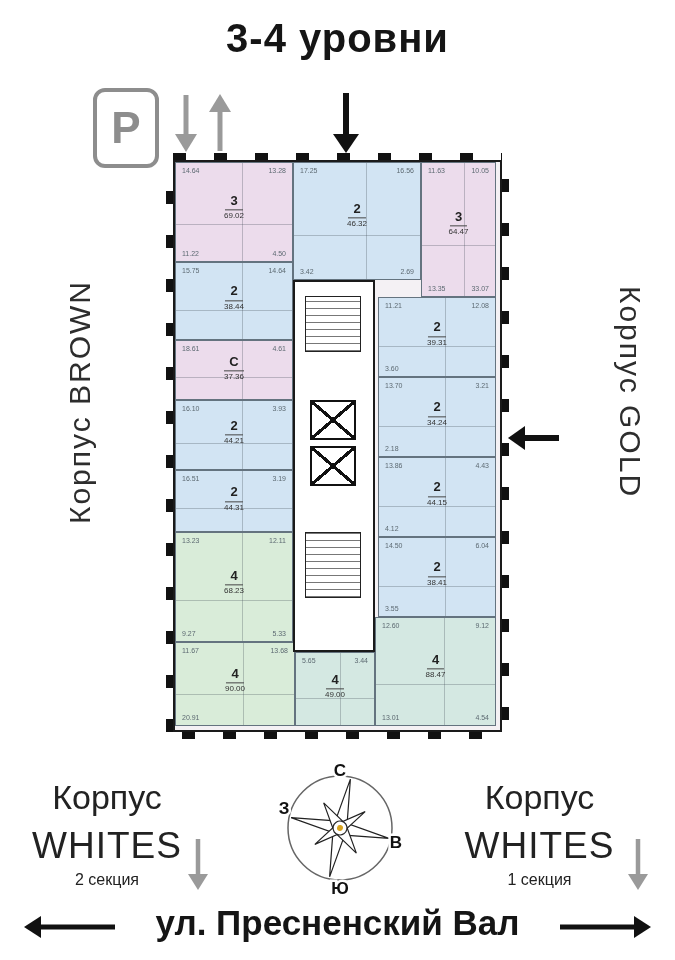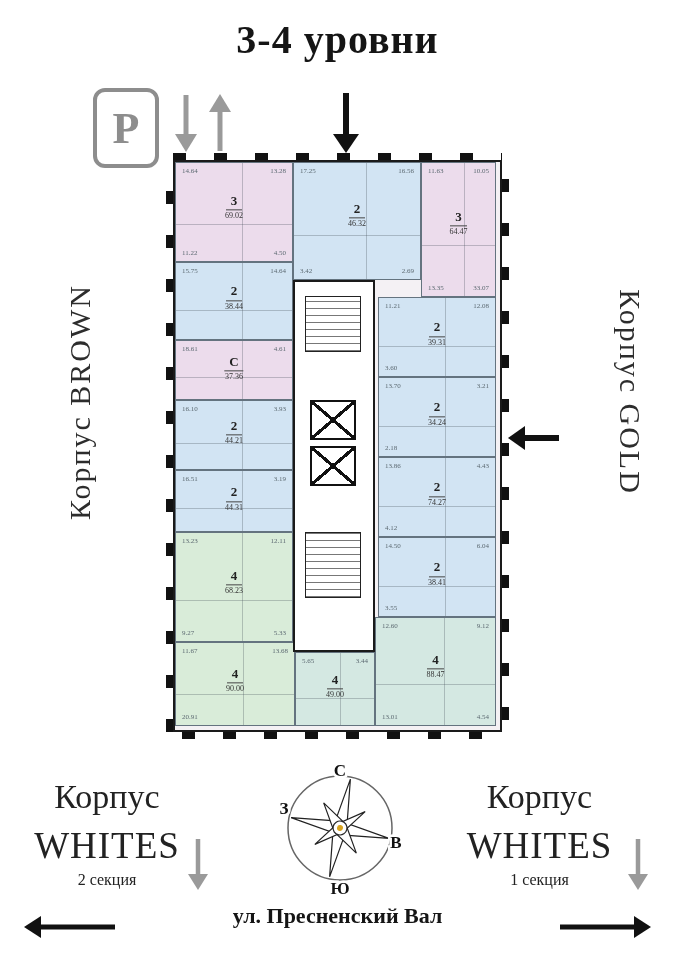--- a/index.html
+++ b/index.html
@@ -1,19 +1,19 @@
 <!DOCTYPE html>
 <html><head>
 <meta charset="utf-8">
 <style>
   * { margin:0; padding:0; }
   body { background:#ffffff; }
   .page {
     position:relative; width:675px; height:960px; overflow:hidden;
-    background:#ffffff; font-family:Liberation Serif, serif; color:#111;
+    background:#ffffff; font-family:Liberation Sans, sans-serif; color:#111;
   }
   
   .title { position:absolute; top:16px; left:0; right:0; text-align:center;
     font-size:40px; font-weight:700; letter-spacing:1px; color:#151515; }
   .parking { position:absolute; left:93px; top:88px; width:58px; height:72px;
     border:4px solid #8d8d8d; border-radius:12px; display:flex; align-items:center;
     justify-content:center; font-size:44px; font-weight:700; color:#8d8d8d; }
   .arr { position:absolute; }
   
   .wing { position:absolute; width:420px; text-align:center; font-size:30px;
@@ -64,21 +64,21 @@
   .lift-1 { left:15px; top:118px; width:46px; height:40px; }
   .lift-2 { left:15px; top:164px; width:46px; height:40px; }
   
   .section { position:absolute; text-align:center; color:#222; }
   .sec-left  { left:22px;  top:778px; width:170px; }
   .sec-right { left:452px; top:778px; width:175px; }
   .sec-korpus  { font-size:34px; }
   .sec-name    { font-size:37px; letter-spacing:1px; margin-top:8px; }
   .sec-section { font-size:16px; margin-top:4px; }
   .street { position:absolute; left:0; right:0; top:903px; text-align:center;
-    font-size:22px; font-weight:700; color:#151515; }
+    font-size:35px; font-weight:700; color:#151515; }
   .compass { position:absolute; left:270px; top:752px; }
   .ctext { font-size:17px; font-weight:700; fill:#111; stroke:#fff; stroke-width:5px;
     paint-order:stroke; text-anchor:middle; }
 </style>
 </head>
 <body>
 
 <div class="page">
 
   <div class="title">3-4 уровни</div>
@@ -210,21 +210,21 @@
         <div class="utype">2</div>
         <div class="uarea">34.24</div>
       </div>
     <span class="room">13.70</span>
         <span class="room">3.21</span>
         <span class="room">2.18</span>
       </div>
     <div class="unit blue" style="left:203px;top:295px;width:118px;height:80px">
       <div class="ulabel">
         <div class="utype">2</div>
-        <div class="uarea">74.27</div>
+        <div class="uarea">44.15</div>
       </div>
     <span class="room">13.86</span>
         <span class="room">4.43</span>
         <span class="room">4.12</span>
       </div>
     <div class="unit blue" style="left:203px;top:375px;width:118px;height:80px">
       <div class="ulabel">
         <div class="utype">2</div>
         <div class="uarea">38.41</div>
       </div>

